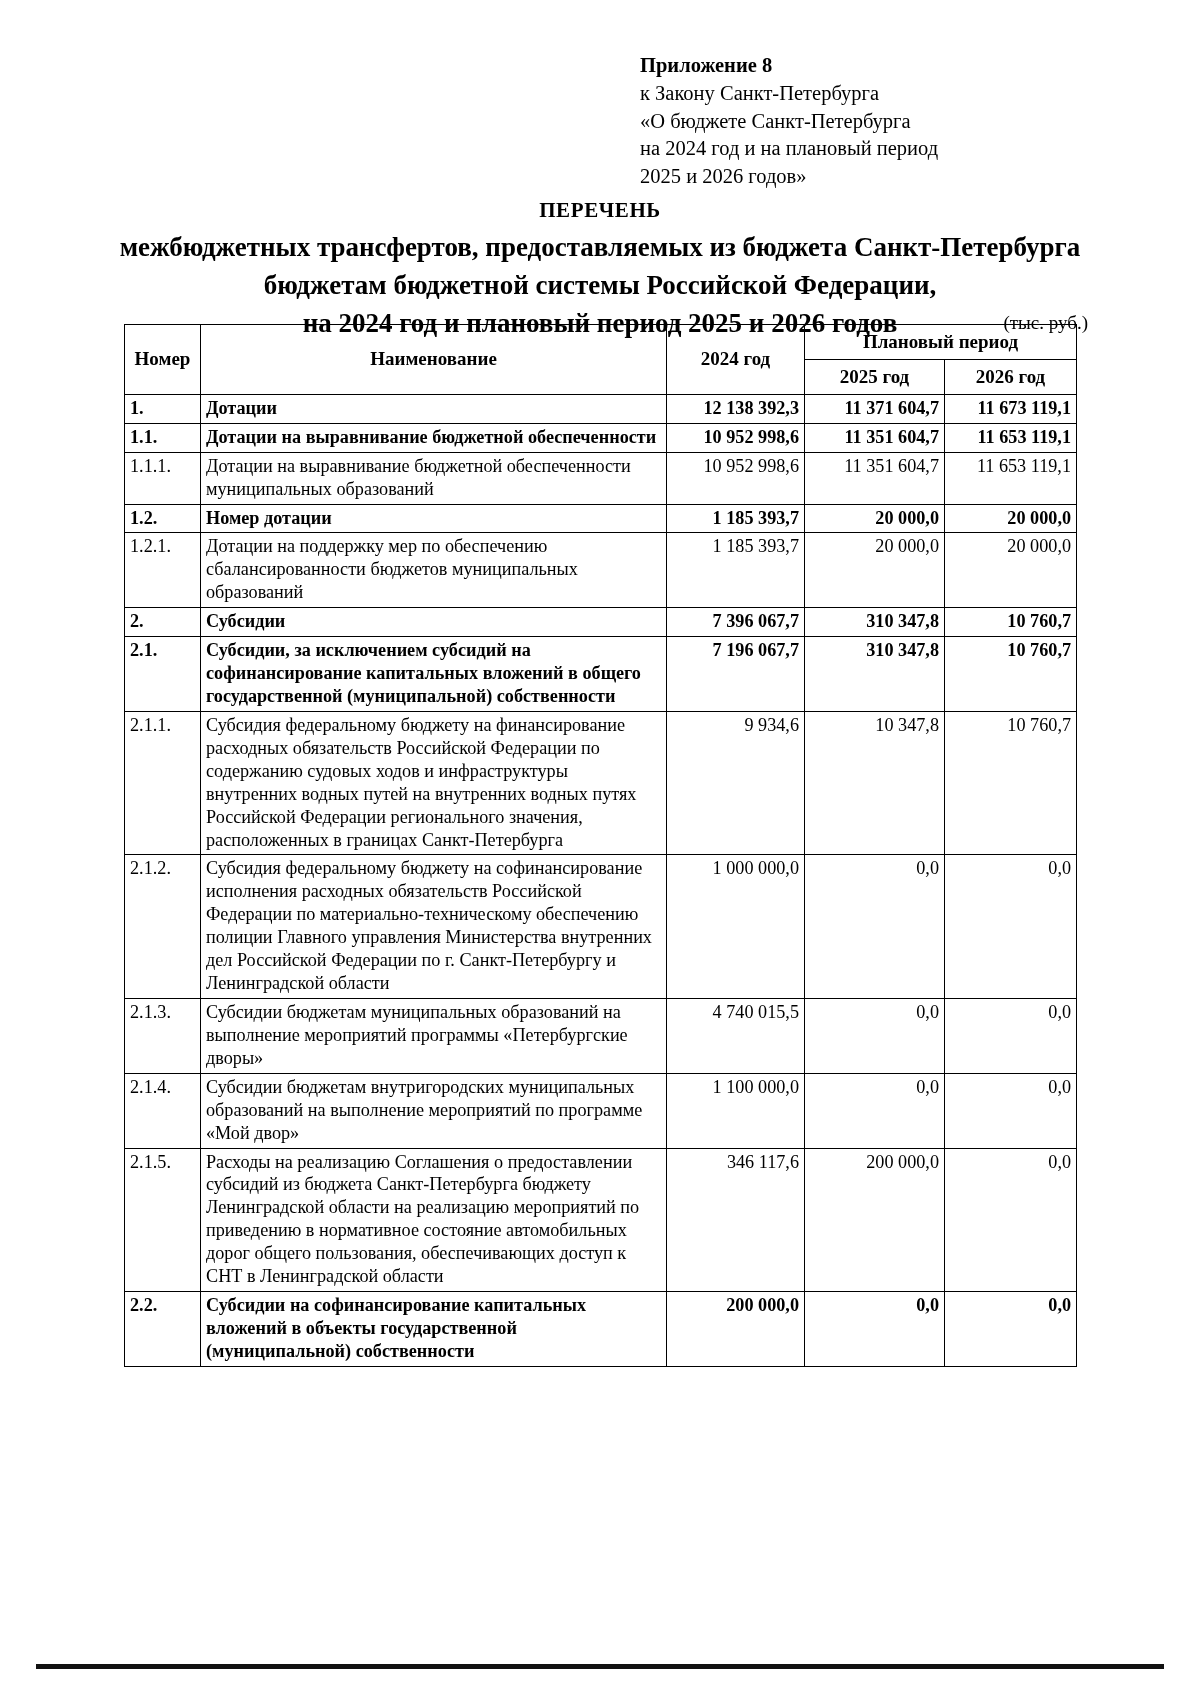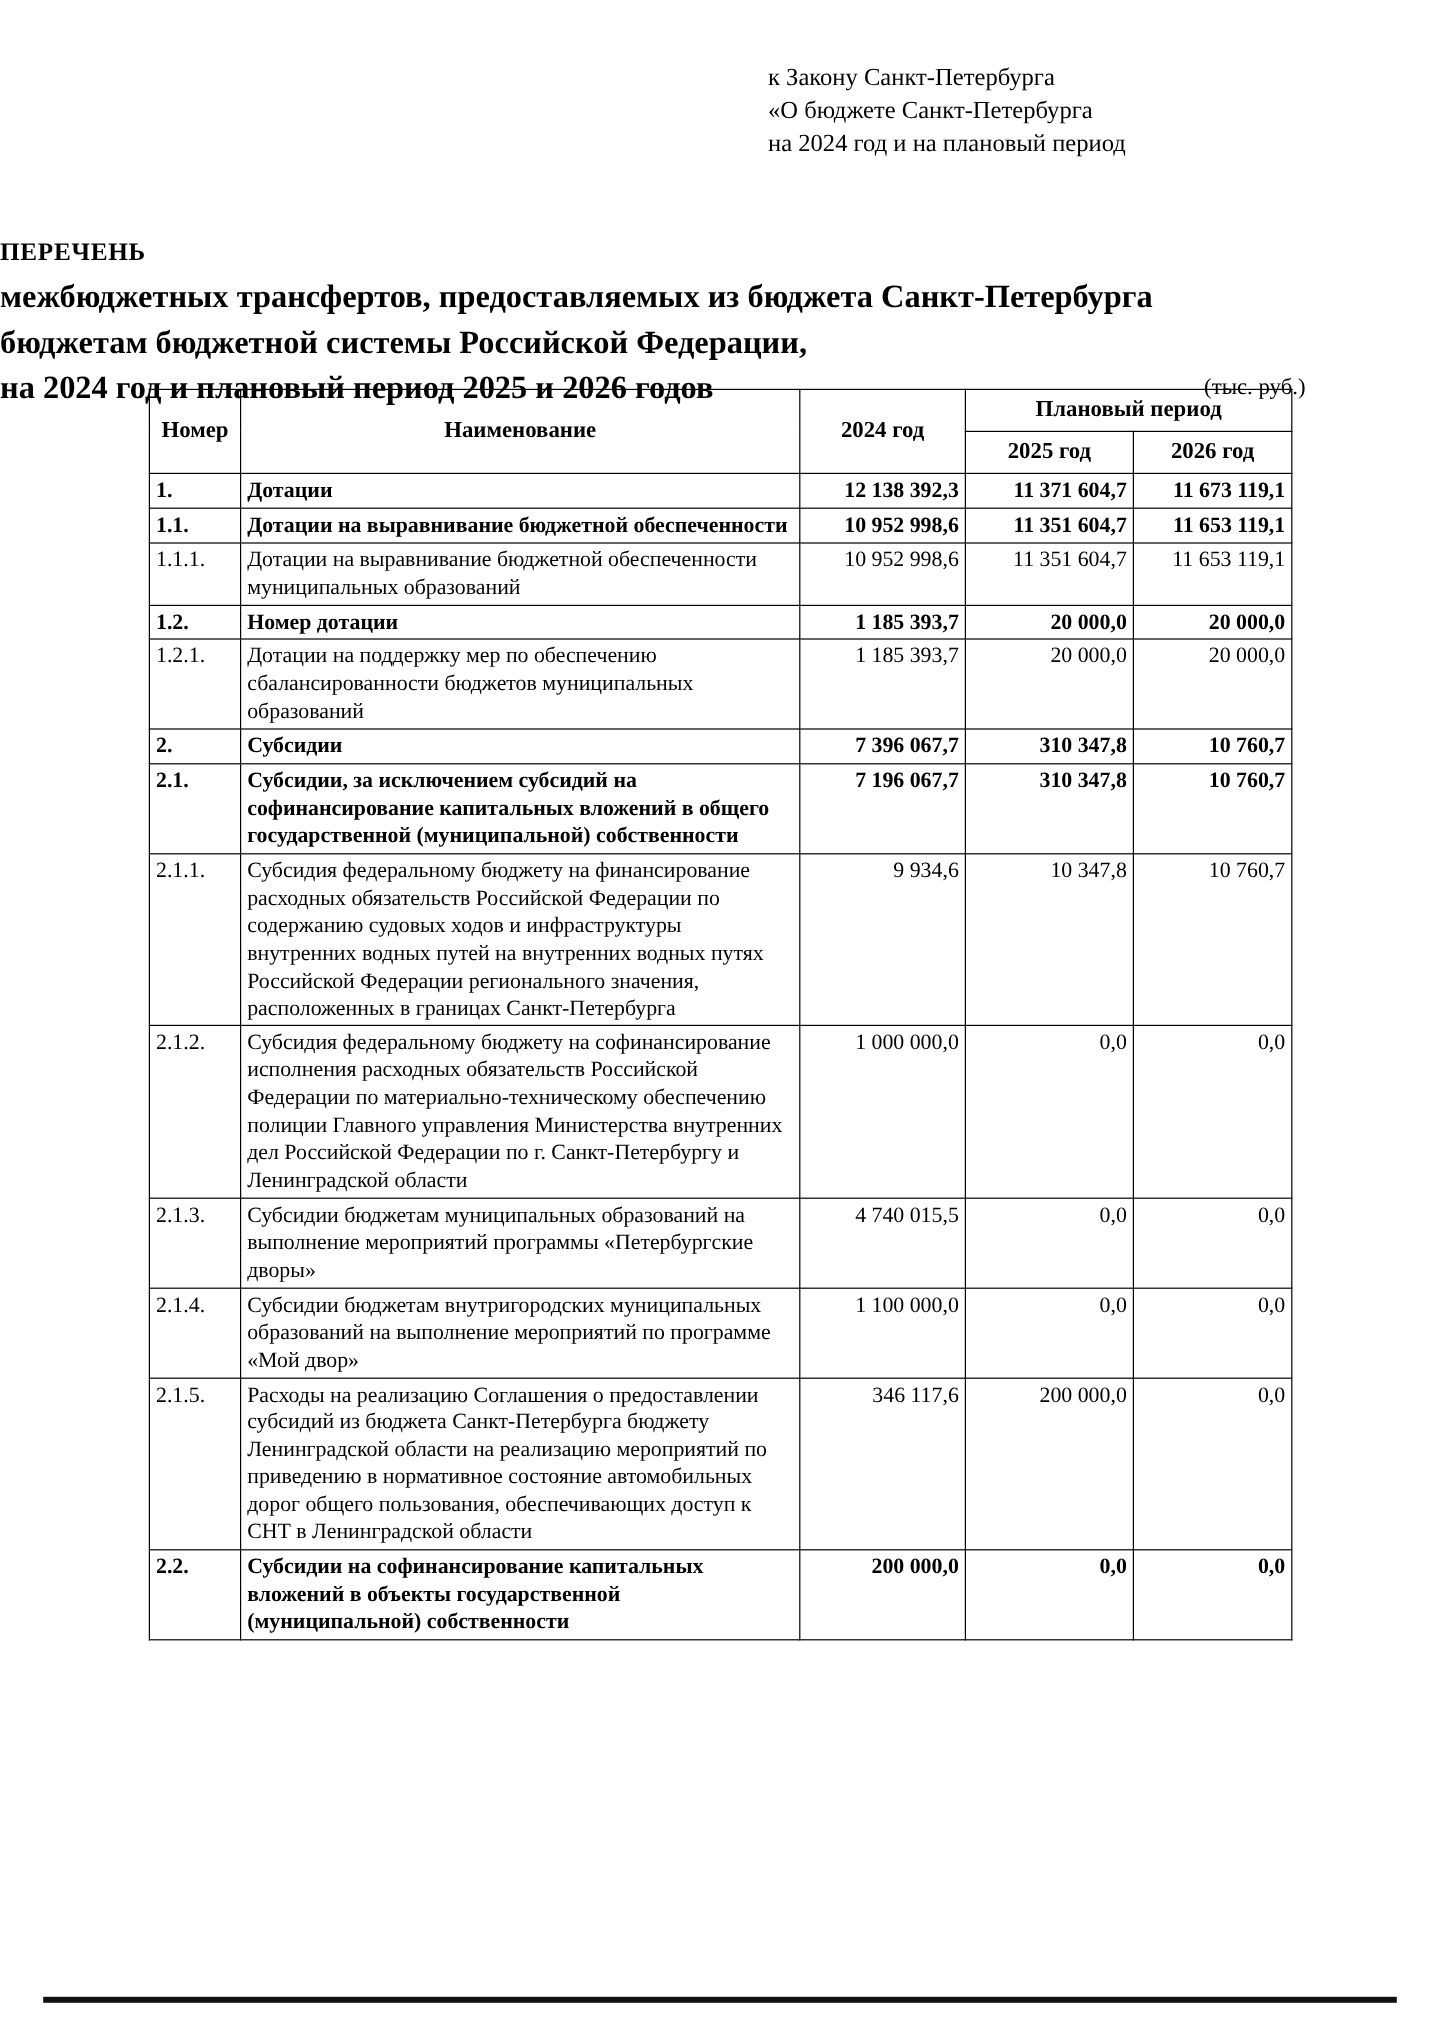--- a/index.html
+++ b/index.html
@@ -41,21 +41,21 @@
   .doc-header .hline {
     white-space: nowrap;
   }
 
   
   .title-block {
     position: absolute;
     left: 0;
     top: 196px;
     width: 1200px;
-    text-align: left;
+    text-align: center;
     font-weight: bold;
     font-size: 21px;
     line-height: 1.42;
   }
   .title-block .main-title {
     font-size: 21px;
     letter-spacing: 0.6px;
     margin-bottom: 2px;
   }
   .title-block .sub {
@@ -137,23 +137,25 @@
     height: 5px;
     background: #111111;
   }
 </style>
 </head>
 <body>
 
 <div class="page">
 
   <div class="doc-header">
+    <div class="appendix-no">Приложение 8</div>
     <div class="hline">к Закону Санкт-Петербурга</div>
     <div class="hline">«О бюджете Санкт-Петербурга</div>
     <div class="hline">на 2024 год и на плановый период</div>
+    <div class="hline">2025 и 2026 годов»</div>
   </div>
 
   <div class="title-block">
     <div class="main-title">ПЕРЕЧЕНЬ</div>
     <div class="sub">межбюджетных трансфертов, предоставляемых из бюджета Санкт-Петербурга</div>
     <div class="sub">бюджетам бюджетной системы Российской Федерации,</div>
     <div class="sub">на 2024 год и плановый период 2025 и 2026 годов</div>
   </div>
 
   <div class="units-note">(тыс. руб.)</div>

